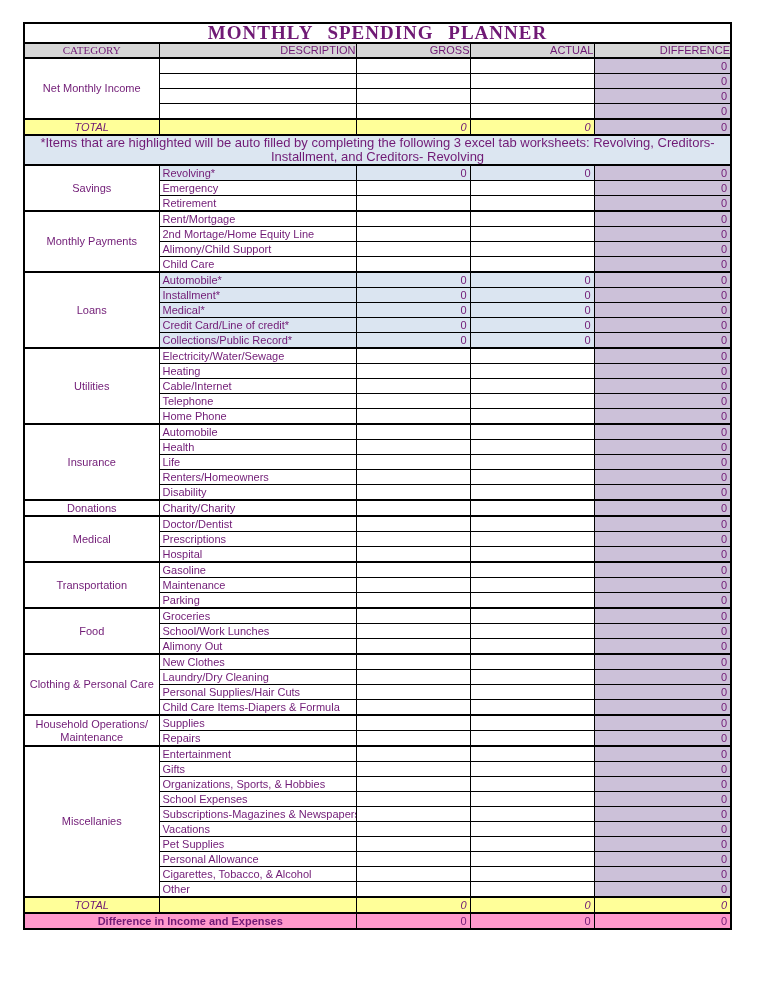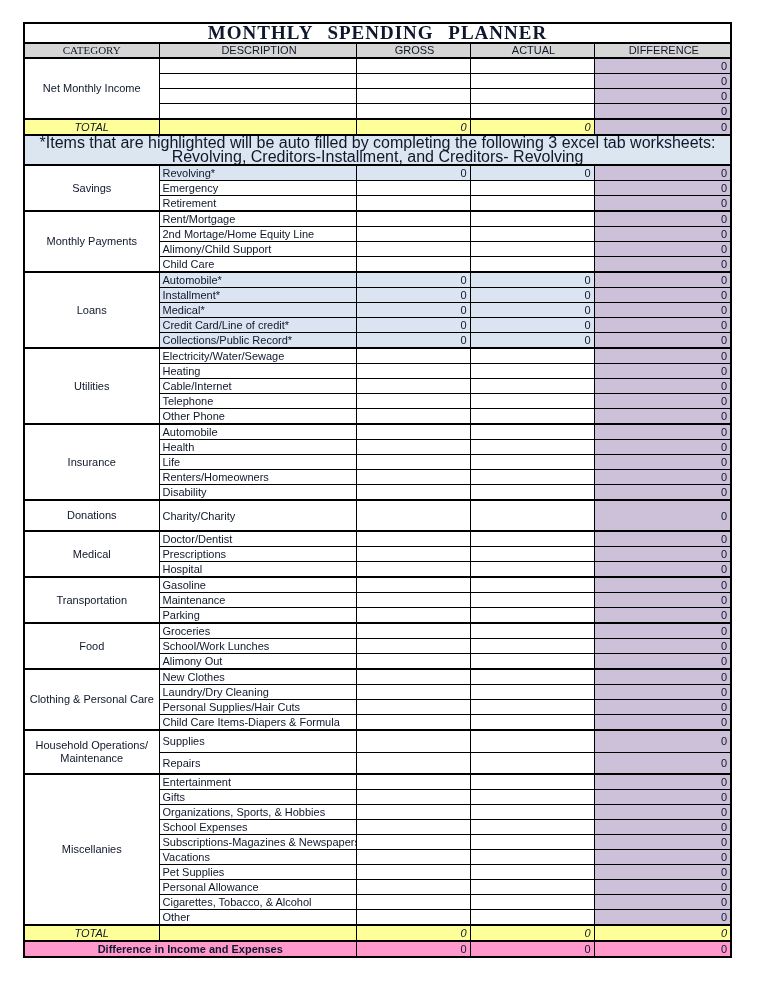--- a/index.html
+++ b/index.html
@@ -1,31 +1,31 @@
 <!DOCTYPE html>
 <html style="--header-gray: #d6d6d6; --highlight-blue: #dbe5f1; --difference-purple: #ccc1d9; --total-yellow: #ffff99; --difference-pink: #ff99cc; --note-blue: #dce6f1;"><head>
 <meta charset="utf-8">
 <style>
   html,body{margin:0;padding:0;background:#fff;}
-  .page{position:relative;width:648px;height:994px;background:#fff;font-family:"Liberation Sans",sans-serif;color:#0f172a;}
+  .page{position:relative;width:648px;height:994px;background:#fff;font-family:"Liberation Sans",sans-serif;color:#701a75;}
   table.planner{position:absolute;left:23px;top:22px;width:707px;border-collapse:collapse;table-layout:fixed;border:2px solid #000;}
   td,th{border:1px solid #000;overflow:hidden;box-sizing:border-box;}
   .title-cell{height:18px;text-align:center;font-family:"Liberation Serif",serif;font-weight:bold;font-size:19px;letter-spacing:1px;word-spacing:9px;line-height:18px;padding:0;background:#fff;}
-  th{height:13px;font-size:11px;font-weight:normal;background:var(--header-gray,#d6d6d6);text-align:center;padding:0 0 0 3px;line-height:13px;border-top:2px solid #000;}
+  th{height:13px;font-size:11px;font-weight:normal;background:var(--header-gray,#d6d6d6);text-align:right;padding:0 0 0 3px;line-height:13px;border-top:2px solid #000;}
   th.center{text-align:center;padding:0;font-family:Liberation Serif, serif;}
   td{height:14px;font-size:11px;line-height:14px;padding:0;}
-  .cat{text-align:center;vertical-align:middle;white-space:normal;line-height:13px;padding:8px 2px;background:#fff;margin-top:27px;}
+  .cat{text-align:center;vertical-align:middle;white-space:normal;line-height:13px;padding:0 2px;background:#fff;margin-top:27px;}
   .desc{padding-left:3px;white-space:nowrap;background:#fff;}
   .desc .sub{font-size:11px;}
   .num{text-align:right;padding-right:3px;white-space:nowrap;background:#fff;}
   .hl{background:var(--highlight-blue,#dbe5f1);}
   .purple{background:var(--difference-purple,#ccc1d9);}
   .yellow{background:var(--total-yellow,#ffff99);font-style:italic;}
   .pink{background:var(--difference-pink,#ff99cc);}
-  .note{background:var(--note-blue,#dce6f1);height:29px;text-align:center;white-space:normal;font-size:16px;line-height:14px;padding:0 6px;vertical-align:middle;}
+  .note{background:var(--note-blue,#dce6f1);height:29px;text-align:center;white-space:normal;font-size:13px;line-height:14px;padding:0 6px;vertical-align:middle;}
   tr.group-start td{border-top:2px solid #000;}
   .total-label{text-align:center;}
   .pink-label{font-weight:bold;text-align:center;margin-left:45px;}
 </style>
 </head>
 <body>
 
 <div class="page">
   <table class="planner">
     <colgroup>
@@ -177,21 +177,21 @@
           <td class="num"></td>
           <td class="num purple">0</td>
         </tr>
         <tr>
           <td class="desc"><span>Telephone</span></td>
           <td class="num"></td>
           <td class="num"></td>
           <td class="num purple">0</td>
         </tr>
         <tr>
-          <td class="desc"><span>Other Phone</span></td>
+          <td class="desc"><span>Home Phone</span></td>
           <td class="num"></td>
           <td class="num"></td>
           <td class="num purple">0</td>
         </tr>
         <tr class="group-start">
           <td class="cat" rowspan="5">Insurance</td>
           <td class="desc"><span>Automobile</span></td>
           <td class="num"></td>
           <td class="num"></td>
           <td class="num purple">0</td>

